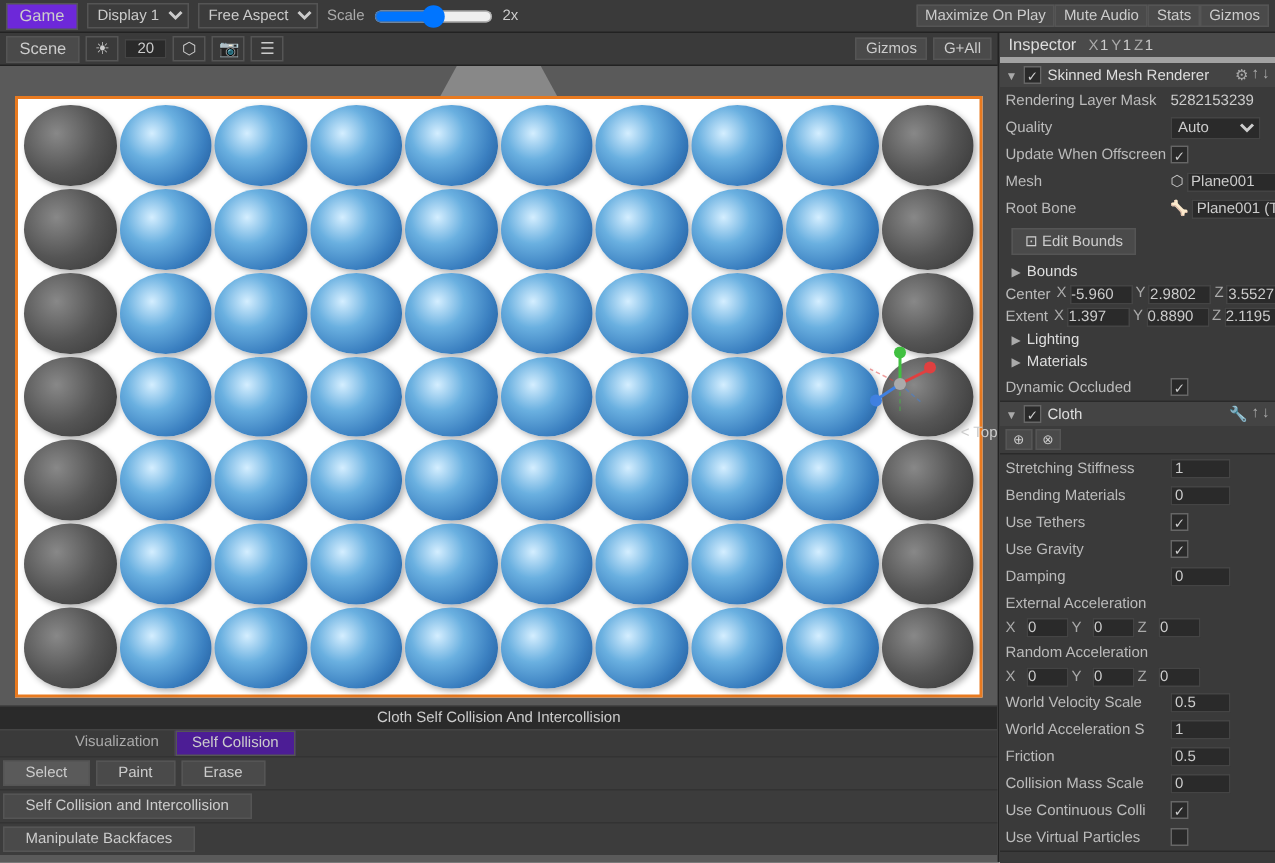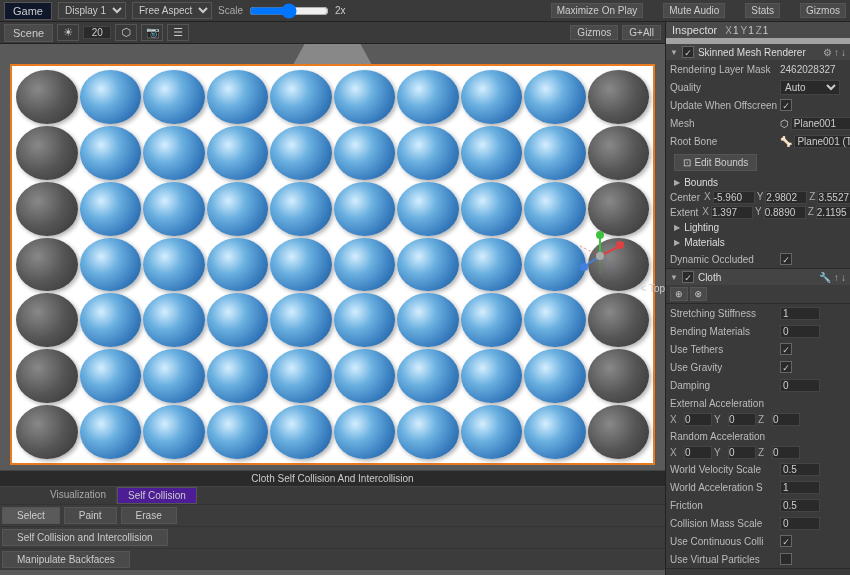--- a/index.html
+++ b/index.html
@@ -1,25 +1,25 @@
 <!DOCTYPE html>
 <html><head>
   <meta charset="utf-8">
   <style>
     * { margin: 0; padding: 0; box-sizing: border-box; }
     body { width: 850px; height: 575px; overflow: hidden; background: #3c3c3c; font-family: Arial, sans-serif; font-size: 11px; color: #ccc; }
 
     
     #top-bar { display: flex; align-items: center; background: #3a3a3a; border-bottom: 1px solid #222; height: 22px; padding: 0 4px; gap: 6px; }
-    #top-bar .tab { background: #0f172a; padding: 2px 8px; border: 1px solid #555; font-size: 11px; color: #ccc; cursor: pointer; }
+    #top-bar .tab { background: #6d28d9; padding: 2px 8px; border: 1px solid #555; font-size: 11px; color: #ccc; cursor: pointer; }
     #top-bar .display-select, #top-bar .aspect-select { background: #3c3c3c; border: 1px solid #555; color: #ccc; font-size: 10px; padding: 1px 2px; }
     #top-bar .scale-label { font-size: 10px; color: #aaa; }
     #top-bar .scale-slider { width: 80px; }
     #top-bar .scale-val { font-size: 10px; color: #ccc; }
-    #top-bar .right-btns { margin-left: auto; display: flex; gap: 20px; }
+    #top-bar .right-btns { margin-left: auto; display: flex; gap: 0; }
     #top-bar .btn-sm { background: #4a4a4a; border: 1px solid #555; color: #ccc; font-size: 10px; padding: 1px 5px; cursor: pointer; }
 
     
     #main { display: flex; height: 553px; }
 
     
     #left-panel { flex: 1; display: flex; flex-direction: column; background: #3c3c3c; }
 
     
     #scene-toolbar { display: flex; align-items: center; background: #3a3a3a; border-bottom: 1px solid #222; height: 22px; padding: 0 4px; gap: 4px; }
@@ -56,21 +56,21 @@
     #collision-row { display: flex; background: #3c3c3c; border-top: 1px solid #333; }
     #collision-row .crow-btn { padding: 2px 14px; font-size: 10px; color: #ccc; background: #4a4a4a; border: 1px solid #555; cursor: pointer; margin: 2px 2px; }
     #collision-row .crow-btn.active { background: #5a5a5a; }
     #collision-row2 { display: flex; background: #3c3c3c; border-top: 1px solid #333; align-items: center; }
     #collision-row2 .crow2-btn { padding: 2px 14px; font-size: 10px; color: #ccc; background: #4a4a4a; border: 1px solid #555; cursor: pointer; margin: 2px 2px; }
     #collision-row3 { display: flex; background: #3c3c3c; border-top: 1px solid #333; align-items: center; }
     #collision-row3 .crow3-btn { padding: 2px 14px; font-size: 10px; color: #ccc; background: #4a4a4a; border: 1px solid #555; cursor: pointer; margin: 2px 2px; }
 
     
     #inspector { width: 185px; background: #3a3a3a; border-left: 1px solid #222; overflow-y: auto; height: 100%; }
-    #inspector-header { background: #4a4a4a; padding: 2px 6px; font-size: 11px; color: #ddd; border-bottom: 6px solid #a3a3a3; display: flex; align-items: center; gap: 8px; }
+    #inspector-header { background: #4a4a4a; padding: 2px 6px; font-size: 11px; color: #ddd; border-bottom: 4px solid #a3a3a3; display: flex; align-items: center; gap: 8px; }
     #inspector-header .xyz { display: flex; gap: 2px; }
     #inspector-header .xyz-item { display: flex; align-items: center; gap: 1px; font-size: 10px; }
     #inspector-header .xyz-item .lbl { color: #aaa; }
     #inspector-header .xyz-item .val { color: #ccc; }
 
     .inspector-section { border-bottom: 1px solid #2a2a2a; }
     .inspector-row { display: flex; align-items: center; padding: 1px 4px; min-height: 18px; }
     .inspector-row .lbl { flex: 0 0 110px; font-size: 10px; color: #bbb; }
     .inspector-row .val { flex: 1; font-size: 10px; color: #ccc; display: flex; align-items: center; gap: 2px; }
     .inspector-row .val input[type=text] { background: #2a2a2a; border: 1px solid #444; color: #ccc; font-size: 10px; width: 100%; padding: 0 2px; }
@@ -283,21 +283,21 @@
         <span class="check checked"></span>
         <span>Skinned Mesh Renderer</span>
         <div class="section-title-icons">
           <span>⚙</span>
           <span>↑</span>
           <span>↓</span>
         </div>
       </div>
       <div class="inspector-row">
         <span class="lbl">Rendering Layer Mask</span>
-        <span class="val">2462028327</span>
+        <span class="val">5282153239</span>
       </div>
       <div class="inspector-row">
         <span class="lbl">Quality</span>
         <div class="val">
           <select style="width:60px;">
             <option>Auto</option>
           </select>
         </div>
       </div>
       <div class="inspector-row">

